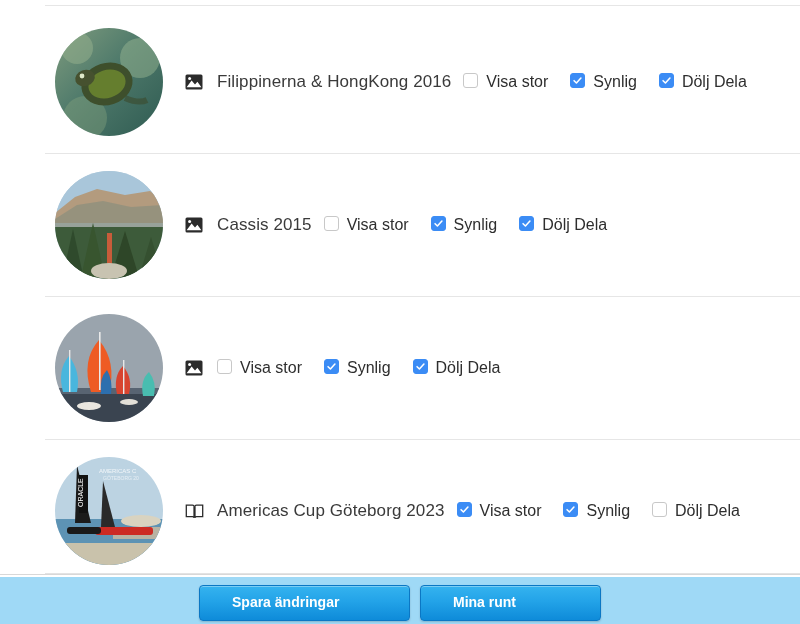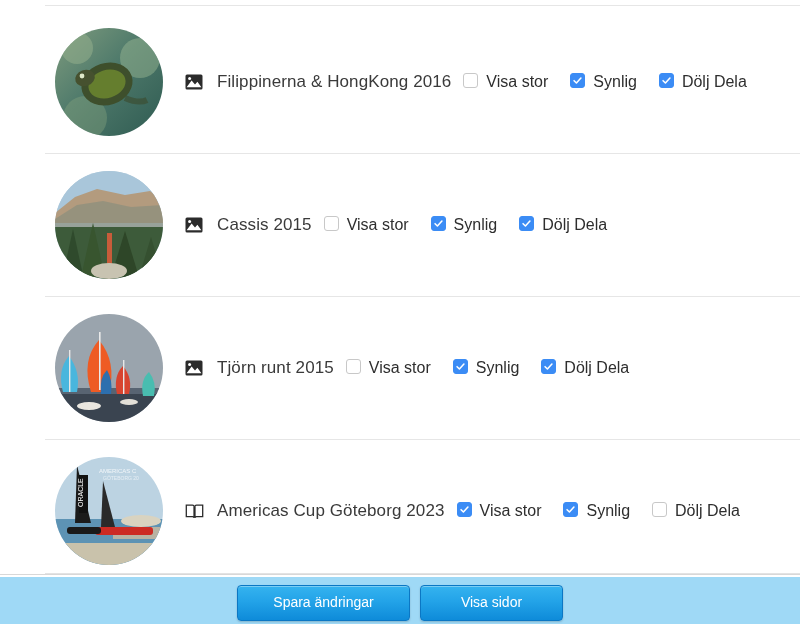--- a/index.html
+++ b/index.html
@@ -150,28 +150,29 @@
     align-items: center;
     justify-content: center;
   }
 
   .btn {
     font-family: "Liberation Sans", sans-serif;
     font-size: 14px;
     color: #ffffff;
     border: 1px solid #0b77c4;
     border-radius: 4px;
-    padding: 0 13px;
+    padding: 0 32px;
     height: 34px;
     line-height: 32px;
     background: linear-gradient(to bottom, #35b3ef 0%, #23a3e8 45%, #0e8bd9 100%);
     box-shadow: inset 0 1px 0 rgba(255,255,255,0.35), 0 1px 2px rgba(0,0,0,0.18);
     cursor: pointer;
-    text-align: center;
+    text-align: left;
     white-space: nowrap;
+    font-weight: bold;
   }
   .btn + .btn { margin-left: 10px; }
   #btn-save { min-width: 145px; }
   #btn-mypages { min-width: 115px; }
 </style>
 </head>
 <body>
 
 <div class="page">
 
@@ -312,21 +313,20 @@
           </div>
     </div>
     <div class="row-body">
       <span class="type-icon">
             <svg width="18" height="16" viewBox="0 0 18 16">
       <rect x="0.5" y="0.5" width="17" height="15" rx="1.5" fill="#2b2b2b"></rect>
       <circle cx="4.6" cy="4.6" r="1.5" fill="#ffffff"></circle>
       <path d="M1.6 13.2 L6.6 6.6 L10 10.4 L12.4 7.8 L16.4 13.2 Z" fill="#ffffff"></path>
   </svg>
           </span>
-      <span class="album-title">Tjörn runt 2015</span>
       <div class="check-group">
         <span class="cbox off" role="checkbox" aria-checked="false">
               <svg class="tick" viewBox="0 0 10 10">
                 <path d="M1.2 5.2 L3.8 7.8 L8.8 2.2" stroke="#ffffff" stroke-width="1.7" fill="none" stroke-linecap="round" stroke-linejoin="round"></path>
               </svg>
             </span>
         <span class="check-label">Visa stor</span>
       </div>
           <div class="check-group">
         <span class="cbox on" role="checkbox" aria-checked="true">
@@ -404,16 +404,16 @@
       </div>
     </div>
       </div>
     </div>
 
   <div class="footer-rule"></div>
   <div class="footer-rule inner"></div>
 
   <div class="footer-bar">
     <div class="btn" id="btn-save">Spara ändringar</div>
-    <div class="btn" id="btn-mypages">Visa sidor</div>
+    <div class="btn" id="btn-mypages">Mina runt</div>
   </div>
 
 </div>
 
 </body></html>

